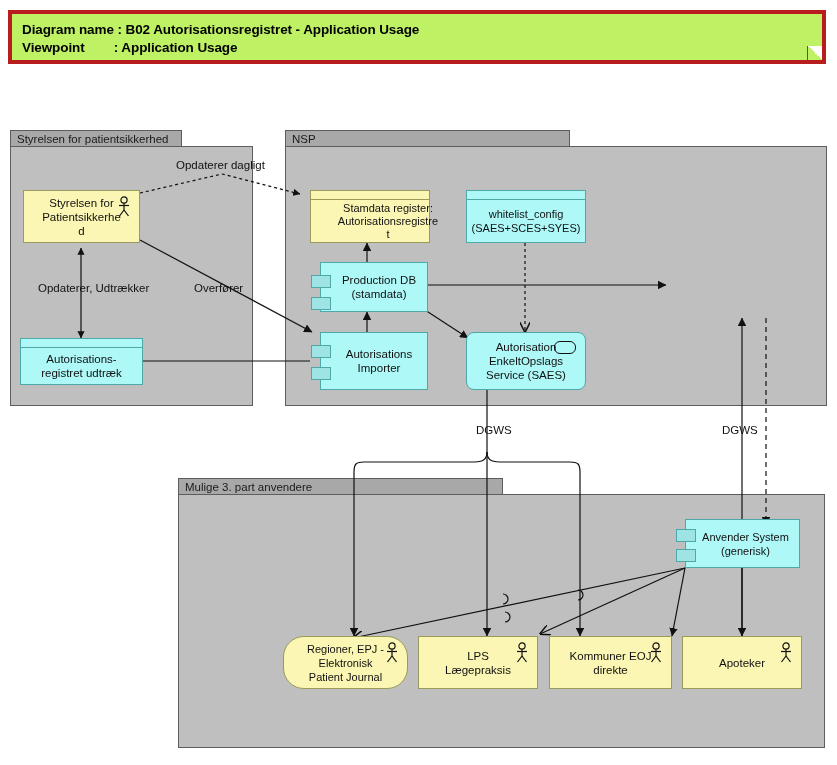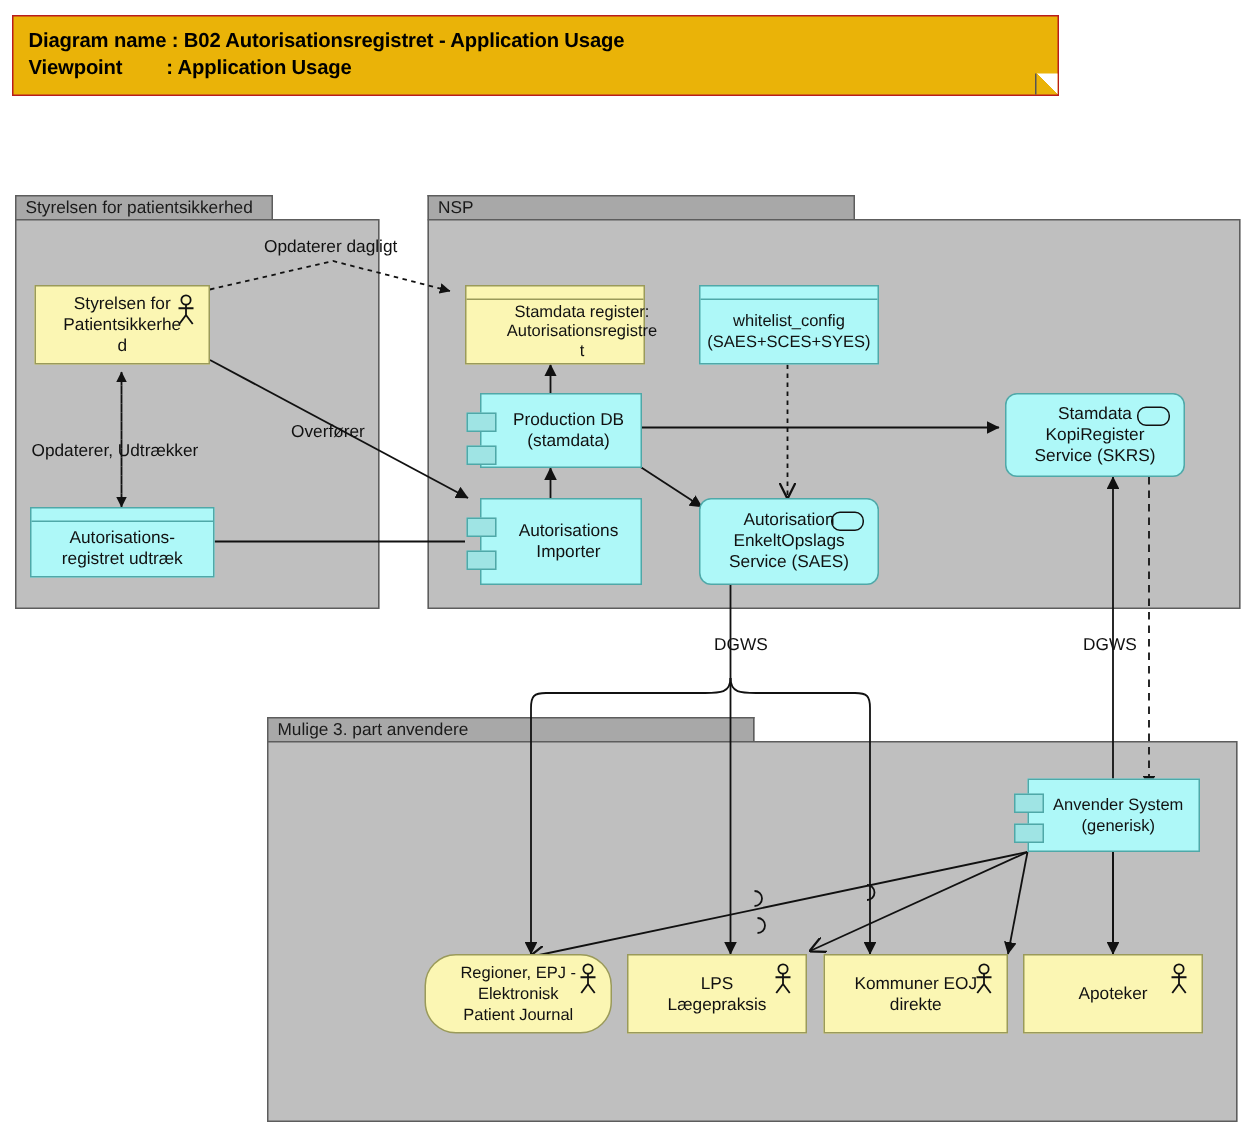--- a/index.html
+++ b/index.html
@@ -19,23 +19,23 @@
   #canvas {
     position: absolute;
     left: 0; top: 0;
     width: 837px;
     height: 765px;
   }
   
   #title-banner {
     position: absolute;
     left: 8px; top: 10px;
-    width: 698px; height: 54px;
-    background: #eab308;
-    border: 1px solid #b91c1c;
+    width: 818px; height: 54px;
+    background: #bef264;
+    border: 4px solid #b91c1c;
     box-sizing: border-box;
   }
   #title-banner .fold {
     position: absolute;
     right: 0; bottom: 0;
     width: 14px; height: 14px;
     background: linear-gradient(to bottom left, #ffffff 50%, transparent 50%);
     border-left: 1px solid #555555;
   }
   .title-line {
@@ -313,26 +313,20 @@
     <div class="oval-icon"></div>
   </div>
 
   <div class="node n-component" style="left:320px; top:332px; width:108px; height:58px;">
     <div class="tab t1"></div>
     <div class="tab t2"></div>
     <span class="label" style="padding-left:14px;">Autorisations
 Importer</span>
   </div>
 
-  <div class="node n-service" style="left:670px; top:262px; width:120px; height:56px;">
-    <span class="label">Stamdata
-KopiRegister
-Service (SKRS)</span>
-    <div class="oval-icon"></div>
-  </div>
 
   <div class="node n-component" style="left:685px; top:519px; width:115px; height:49px;">
     <div class="tab t1" style="top:9px;"></div>
     <div class="tab t2" style="top:29px;"></div>
     <span class="label" style="padding-left:10px;font-size:11px;">Anvender System
 (generisk)</span>
   </div>
 
   <div class="node n-business" style="left:283px; top:636px; width:125px; height:53px;border-radius:21px;">
     <span class="label" style="font-size:11px;">Regioner, EPJ -
@@ -377,21 +371,21 @@
       <circle cx="7" cy="4" r="3.1" fill="none" stroke="#111" stroke-width="1.2"></circle>
       <line x1="7" y1="7.2" x2="7" y2="14" stroke="#111" stroke-width="1.2"></line>
       <line x1="2" y1="9.5" x2="12" y2="9.5" stroke="#111" stroke-width="1.2"></line>
       <line x1="7" y1="14" x2="2.5" y2="20" stroke="#111" stroke-width="1.2"></line>
       <line x1="7" y1="14" x2="11.5" y2="20" stroke="#111" stroke-width="1.2"></line>
     </svg>
   </div>
 
   <div class="edge-label" style="left:176px; top:159px;">Opdaterer dagligt</div>
 
-  <div class="edge-label" style="left:21px; top:282px;margin-top:13px;">Opdaterer, Udtrækker</div>
+  <div class="edge-label" style="left:38px; top:282px;">Opdaterer, Udtrækker</div>
 
   <div class="edge-label" style="left:194px; top:282px;">Overfører</div>
 
   <div class="edge-label" style="left:476px; top:424px;">DGWS</div>
 
   <div class="edge-label" style="left:722px; top:424px;">DGWS</div>
 
 </div>
 
 </body></html>

